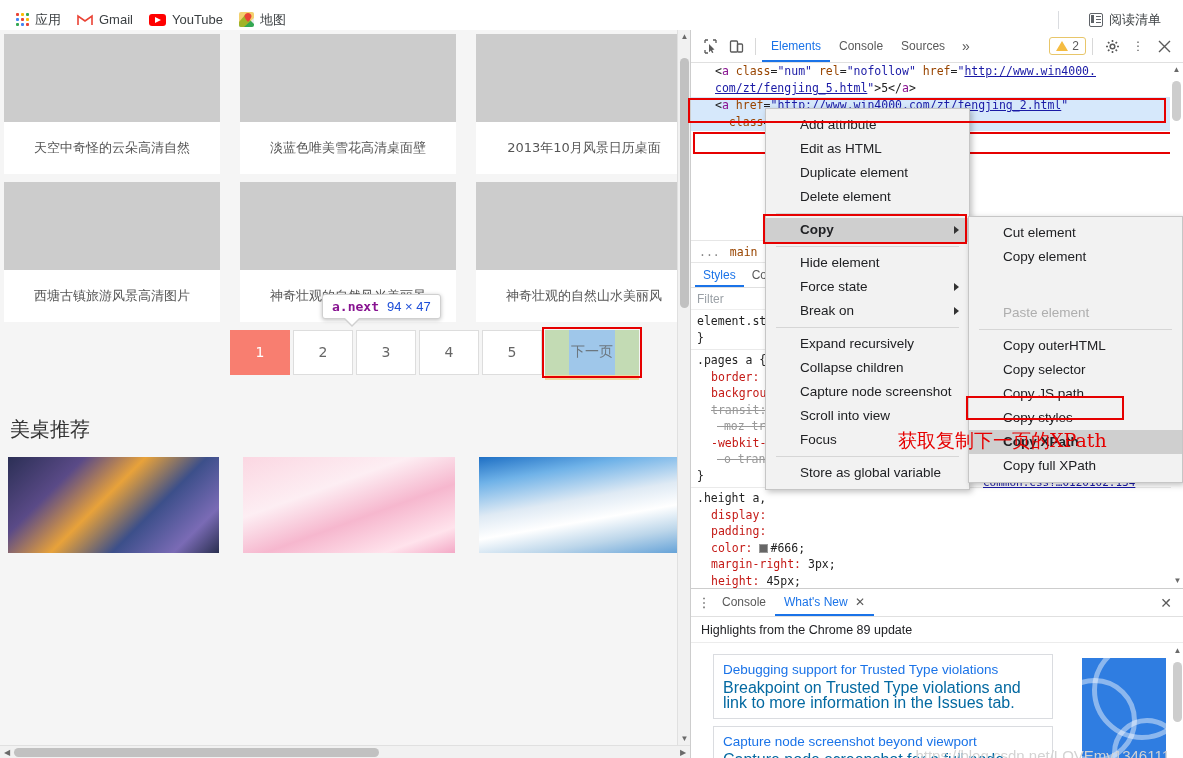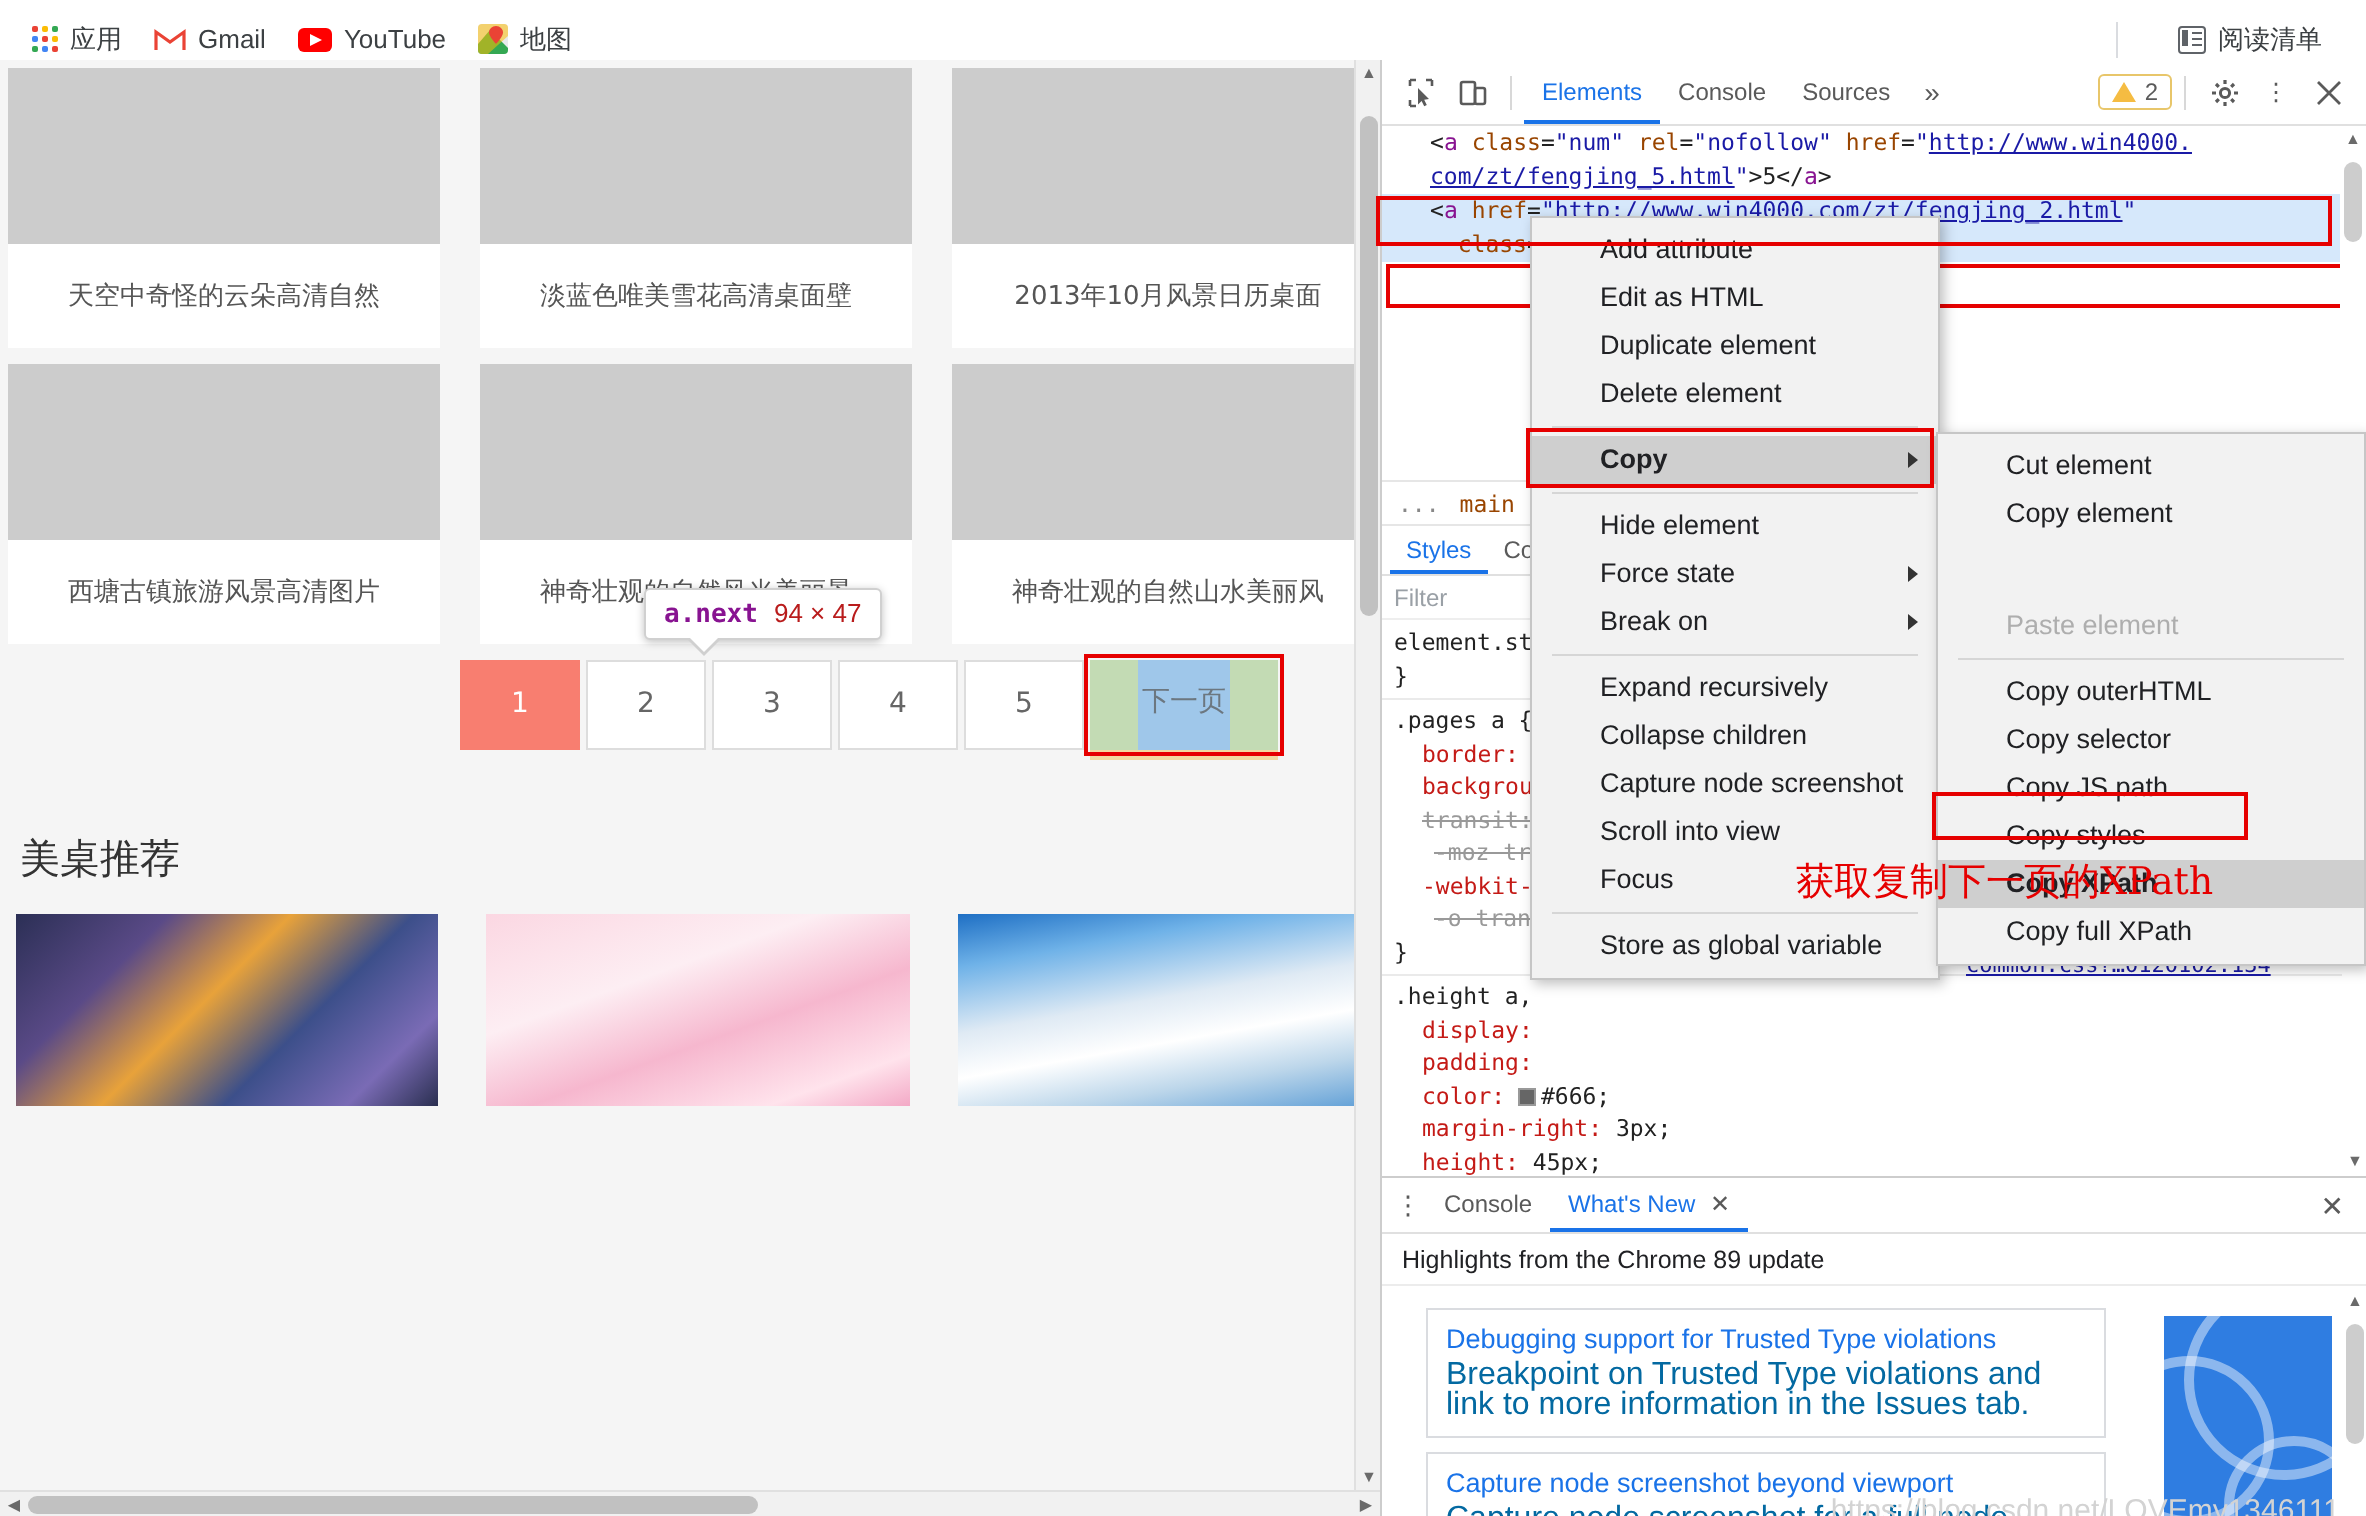--- a/index.html
+++ b/index.html
@@ -69,21 +69,21 @@
   .pg.active { background:#f87e70; color:#fff; border-color:#f87e70; }
   .pg.next-hl { position:relative; width:94px; border:none; padding:0;
                 background:linear-gradient(90deg,#c3dbb4 0 24px,#9fc7ea 24px 70px,#c3dbb4 70px 94px);
                 color:#6c7780; }
   .next-outline { position:absolute; left:-3px; top:-3px; width:100px; height:51px; border:2px solid #e60000; }
   .next-margin { position:absolute; left:0; top:45px; width:94px; height:5px; background:#f3d9a0; }
   .tooltip-badge { position:absolute; left:322px; top:-36px; background:#fff; border:1px solid #d0d0d0;
      box-shadow:0 1px 4px rgba(0,0,0,.25); border-radius:3px; padding:4px 9px; font-size:13px;
      font-family:"DejaVu Sans Mono", monospace; white-space:nowrap; }
   .tooltip-badge .tname { color:#881391; font-weight:bold; }
-  .tooltip-badge .tdim { color:#b91c1c; font-family:"Liberation Sans", sans-serif; margin-left:8px; }
+  .tooltip-badge .tdim { color:#1d4ed8; font-family:"Liberation Sans", sans-serif; margin-left:8px; }
   .tooltip-badge::after{content:"";position:absolute;left:22px;bottom:-7px;width:0;height:0;
      border-left:7px solid transparent;border-right:7px solid transparent;border-top:7px solid #fff;}
   .tooltip-badge::before{content:"";position:absolute;left:21px;bottom:-9px;width:0;height:0;
      border-left:8px solid transparent;border-right:8px solid transparent;border-top:8px solid #d0d0d0;}
 
   
   #page-vscroll { position:absolute; right:0; top:0; width:13px; height:716px; background:#f1f1f1; border-left:1px solid #e0e0e0;}
   #page-vscroll .thumb { position:absolute; left:2px; top:28px; width:9px; height:250px; background:#c1c1c1; border-radius:5px;}
   #page-vscroll .arr { position:absolute; left:0; width:13px; height:14px; color:#6a6a6a; font-size:8px; text-align:center; line-height:14px;}
   #page-hscroll { position:absolute; left:0; bottom:0; width:690px; height:13px; background:#f1f1f1; border-top:1px solid #e0e0e0;}

